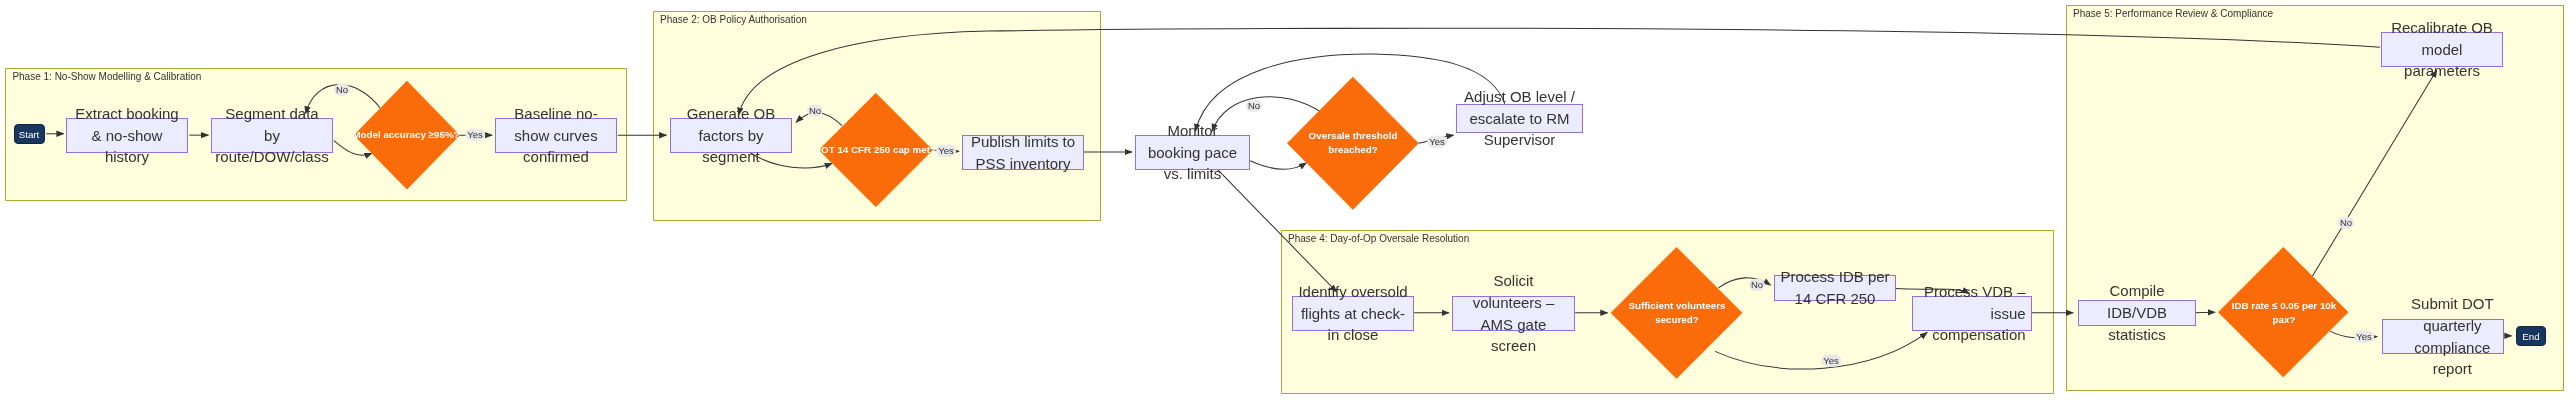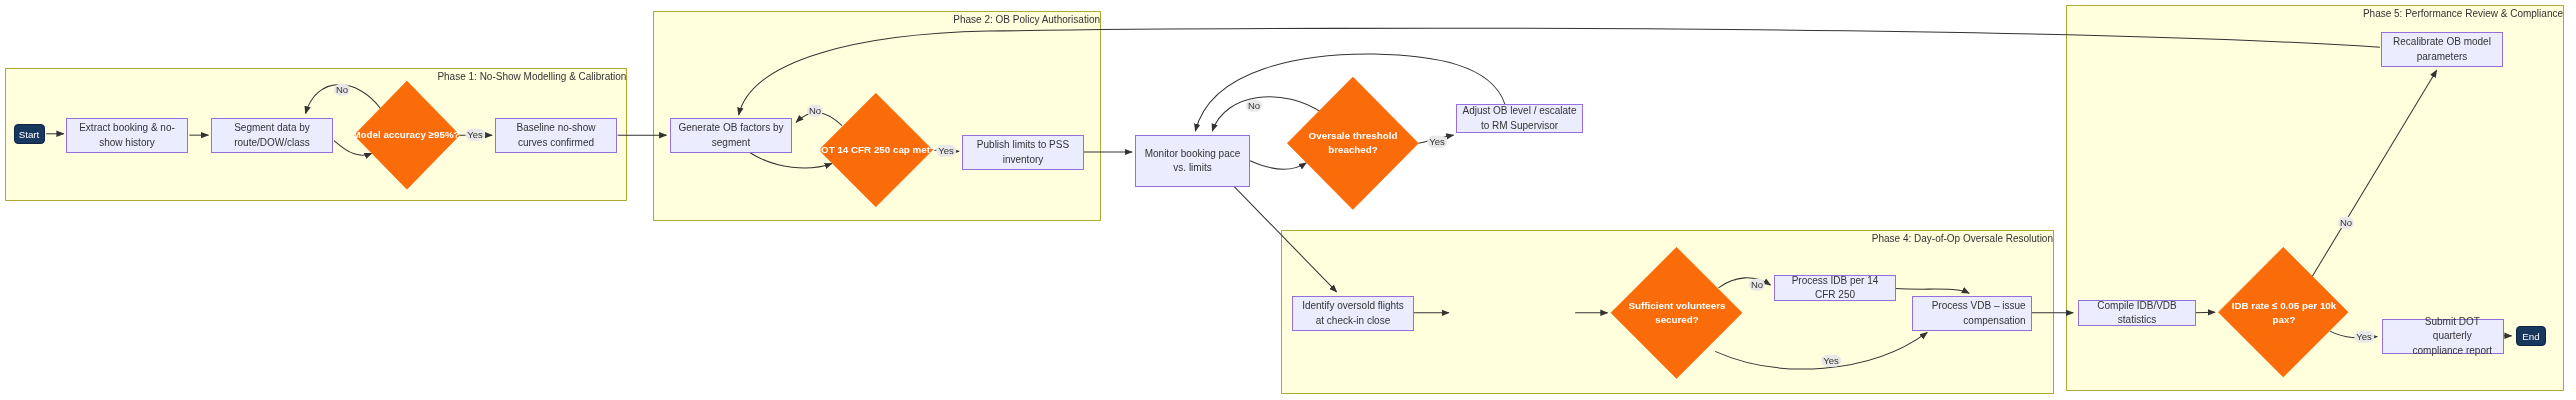--- a/index.html
+++ b/index.html
@@ -19,29 +19,29 @@
   #canvas{
     position:relative;width:2576px;height:400px;background:#ffffff;
     font-family:"Liberation Sans", sans-serif;color:var(--text-color);
     overflow:hidden;
   }
   .cluster{
     position:absolute;background:var(--container-fill);
     border:0.7px solid var(--container-border);box-sizing:border-box;border-radius:0.7px;
   }
   .cluster-title{
-    position:absolute;top:2px;left:6px;right:0;text-align:right;
+    position:absolute;top:2px;left:6px;right:0;text-align:left;
     font-size:10px;color:var(--text-color);
   }
   .layer{position:absolute;left:0;top:0;z-index:2;}
   .node{
     position:absolute;z-index:3;box-sizing:border-box;
     background:var(--node-fill);border:0.7px solid var(--node-border);
     display:flex;align-items:center;justify-content:center;text-align:center;
-    font-size:10px;line-height:1.45;padding:1.4px 5.4px;
+    font-size:15px;line-height:1.45;padding:1.4px 5.4px;
   }
   .terminal{
     position:absolute;z-index:3;box-sizing:border-box;
     background:var(--terminal-fill);color:var(--terminal-text);
     border:0.7px solid #0e2442;border-radius:4px;
     display:flex;align-items:center;justify-content:center;
     font-size:9.8px;
   }
   .diamond-label{
     position:absolute;z-index:3;transform:translate(-50%,-50%);
@@ -120,23 +120,24 @@
   </svg>
 
   <div class="terminal" style="left:13.5px;top:124px;width:31px;height:20px;">Start</div>
   <div class="terminal" style="left:2516px;top:326px;width:30px;height:20px;">End</div>
 
   <div class="node" style="left:66px;top:118px;width:122px;height:35px;">Extract booking &amp; no-show history</div>
   <div class="node" style="left:211px;top:118px;width:122px;height:35px;">Segment data by route/DOW/class</div>
   <div class="node" style="left:495px;top:118px;width:122px;height:35px;">Baseline no-show curves confirmed</div>
   <div class="node" style="left:670px;top:118px;width:122px;height:35px;">Generate OB factors by segment</div>
   <div class="node" style="left:962px;top:135px;width:122px;height:35px;">Publish limits to PSS inventory</div>
-  <div class="node" style="left:1135px;top:135px;width:115px;height:52px;">Monitor booking pace vs. limits</div>
+  <div class="node" style="left:1135px;top:135px;width:115px;height:35px;">Monitor booking pace vs. limits</div>
   <div class="node" style="left:1456px;top:104px;width:127px;height:29px;">Adjust OB level / escalate to RM Supervisor</div>
   <div class="node" style="left:1292px;top:296px;width:122px;height:35px;">Identify oversold flights at check-in close</div>
+  <div class="node" style="left:1452px;top:296px;width:123px;height:35px;">Solicit volunteers – AMS gate screen</div>
   <div class="node" style="left:1774px;top:275px;width:122px;height:26px;">Process IDB per 14 CFR 250</div>
   <div class="node" style="left:1912px;top:296px;width:120px;height:35px;text-align:right;">Process VDB – issue compensation</div>
   <div class="node" style="left:2078px;top:300px;width:118px;height:26px;">Compile IDB/VDB statistics</div>
   <div class="node" style="left:2382px;top:319px;width:122px;height:35px;padding-left:24px;">Submit DOT quarterly compliance report</div>
   <div class="node" style="left:2381px;top:32px;width:122px;height:35px;">Recalibrate OB model parameters</div>
 
   <div class="diamond-label" style="left:406px;top:135px;width:108px;">Model accuracy ≥95%?</div>
   <div class="diamond-label" style="left:875px;top:150px;width:122px;">DOT 14 CFR 250 cap met?</div>
   <div class="diamond-label" style="left:1353px;top:143px;width:95px;">Oversale threshold breached?</div>
   <div class="diamond-label" style="left:1677px;top:313px;width:101px;">Sufficient volunteers secured?</div>

